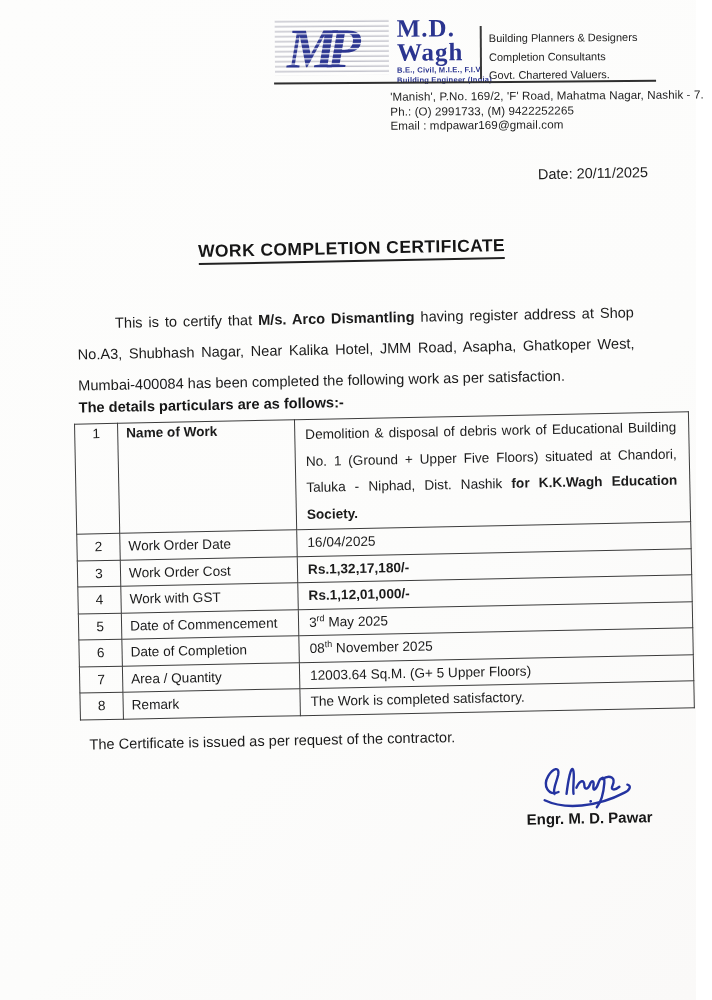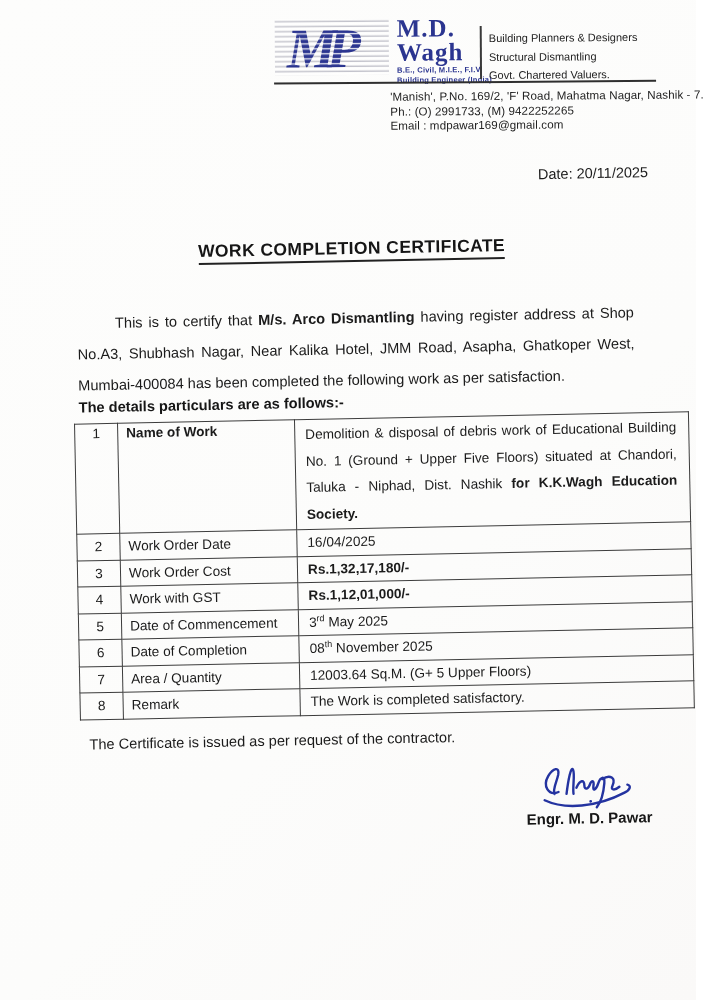--- a/index.html
+++ b/index.html
@@ -92,21 +92,21 @@
       <div class="name1">M.D.</div>
       <div class="name2">Wagh</div>
       <div class="cred">B.E., Civil, M.I.E., F.I.V.</div>
       <div class="cred">Building Engineer (India)</div>
     </div>
 
     <div class="lh-divider"></div>
 
     <div class="lh-services">
       <div>Building Planners &amp; Designers</div>
-      <div>Structural Dismantling</div>
+      <div>Completion Consultants</div>
       <div>Govt. Chartered Valuers.</div>
     </div>
 
     <div class="lh-rule"></div>
 
     <div class="lh-address">
       <div>'Manish', P.No. 169/2, 'F' Road, Mahatma Nagar, Nashik - 7.</div>
       <div>Ph.: (O) 2991733, (M) 9422252265</div>
       <div>Email : mdpawar169@gmail.com</div>
     </div>

